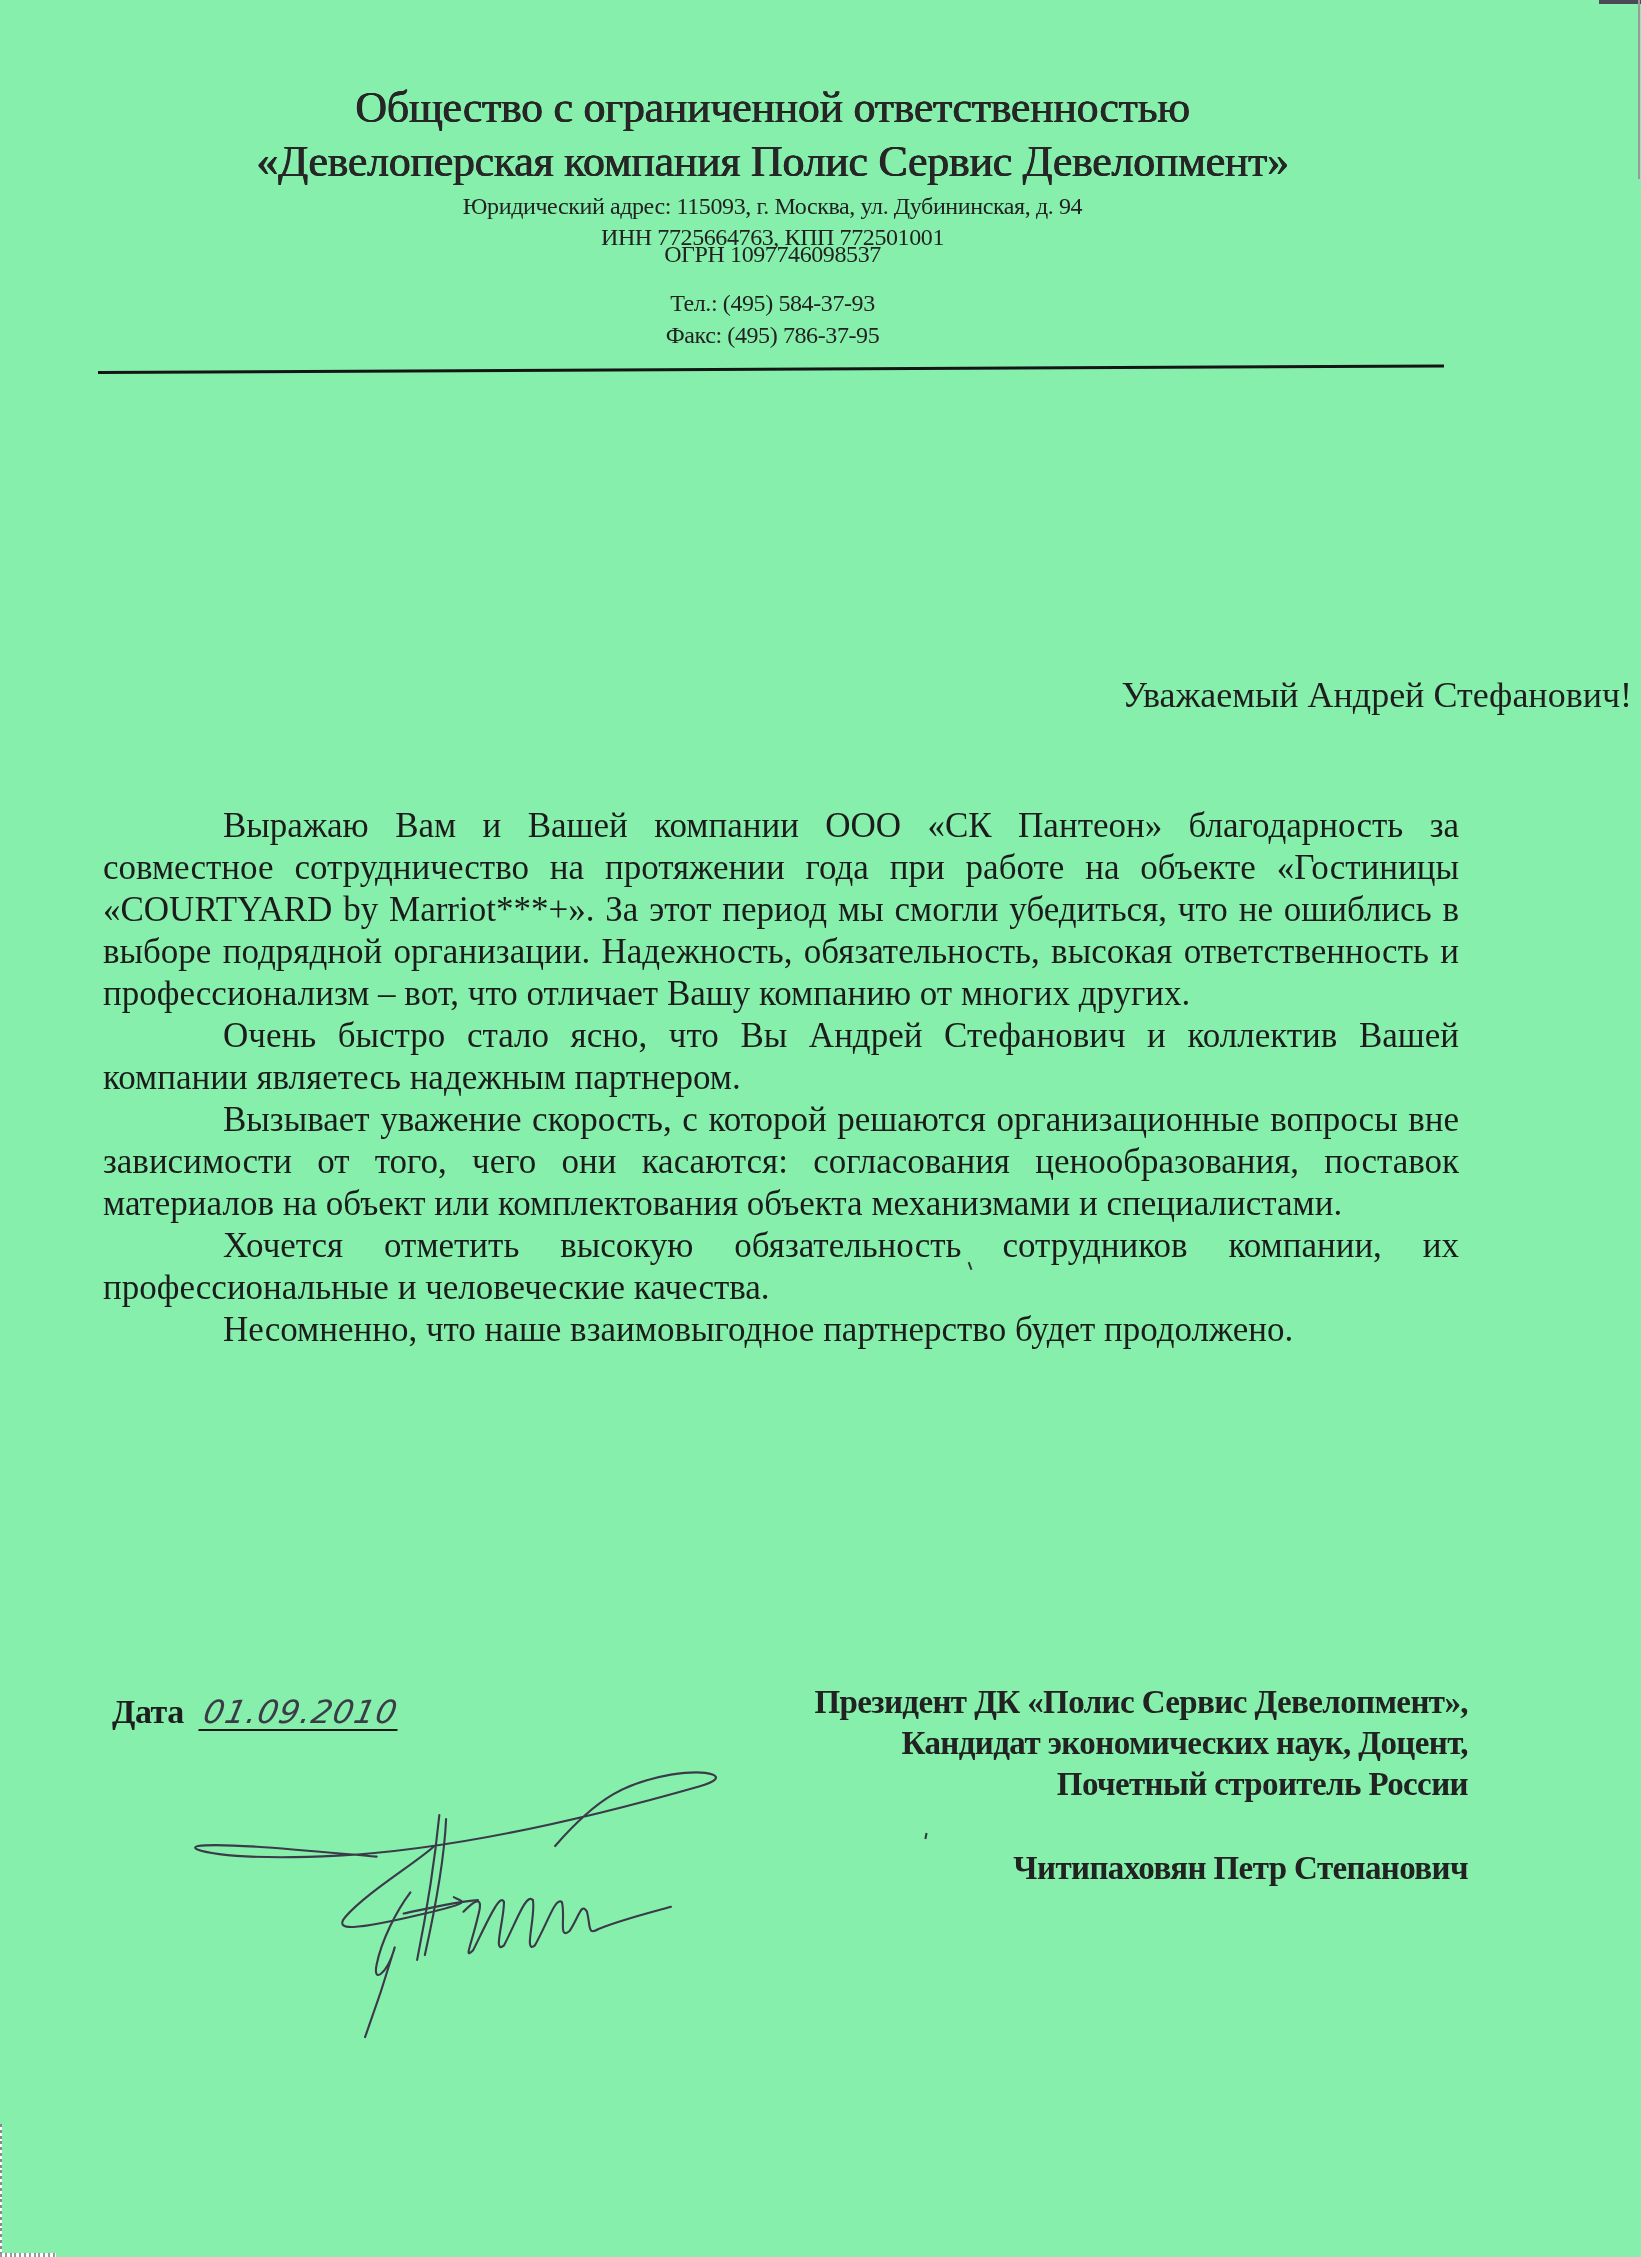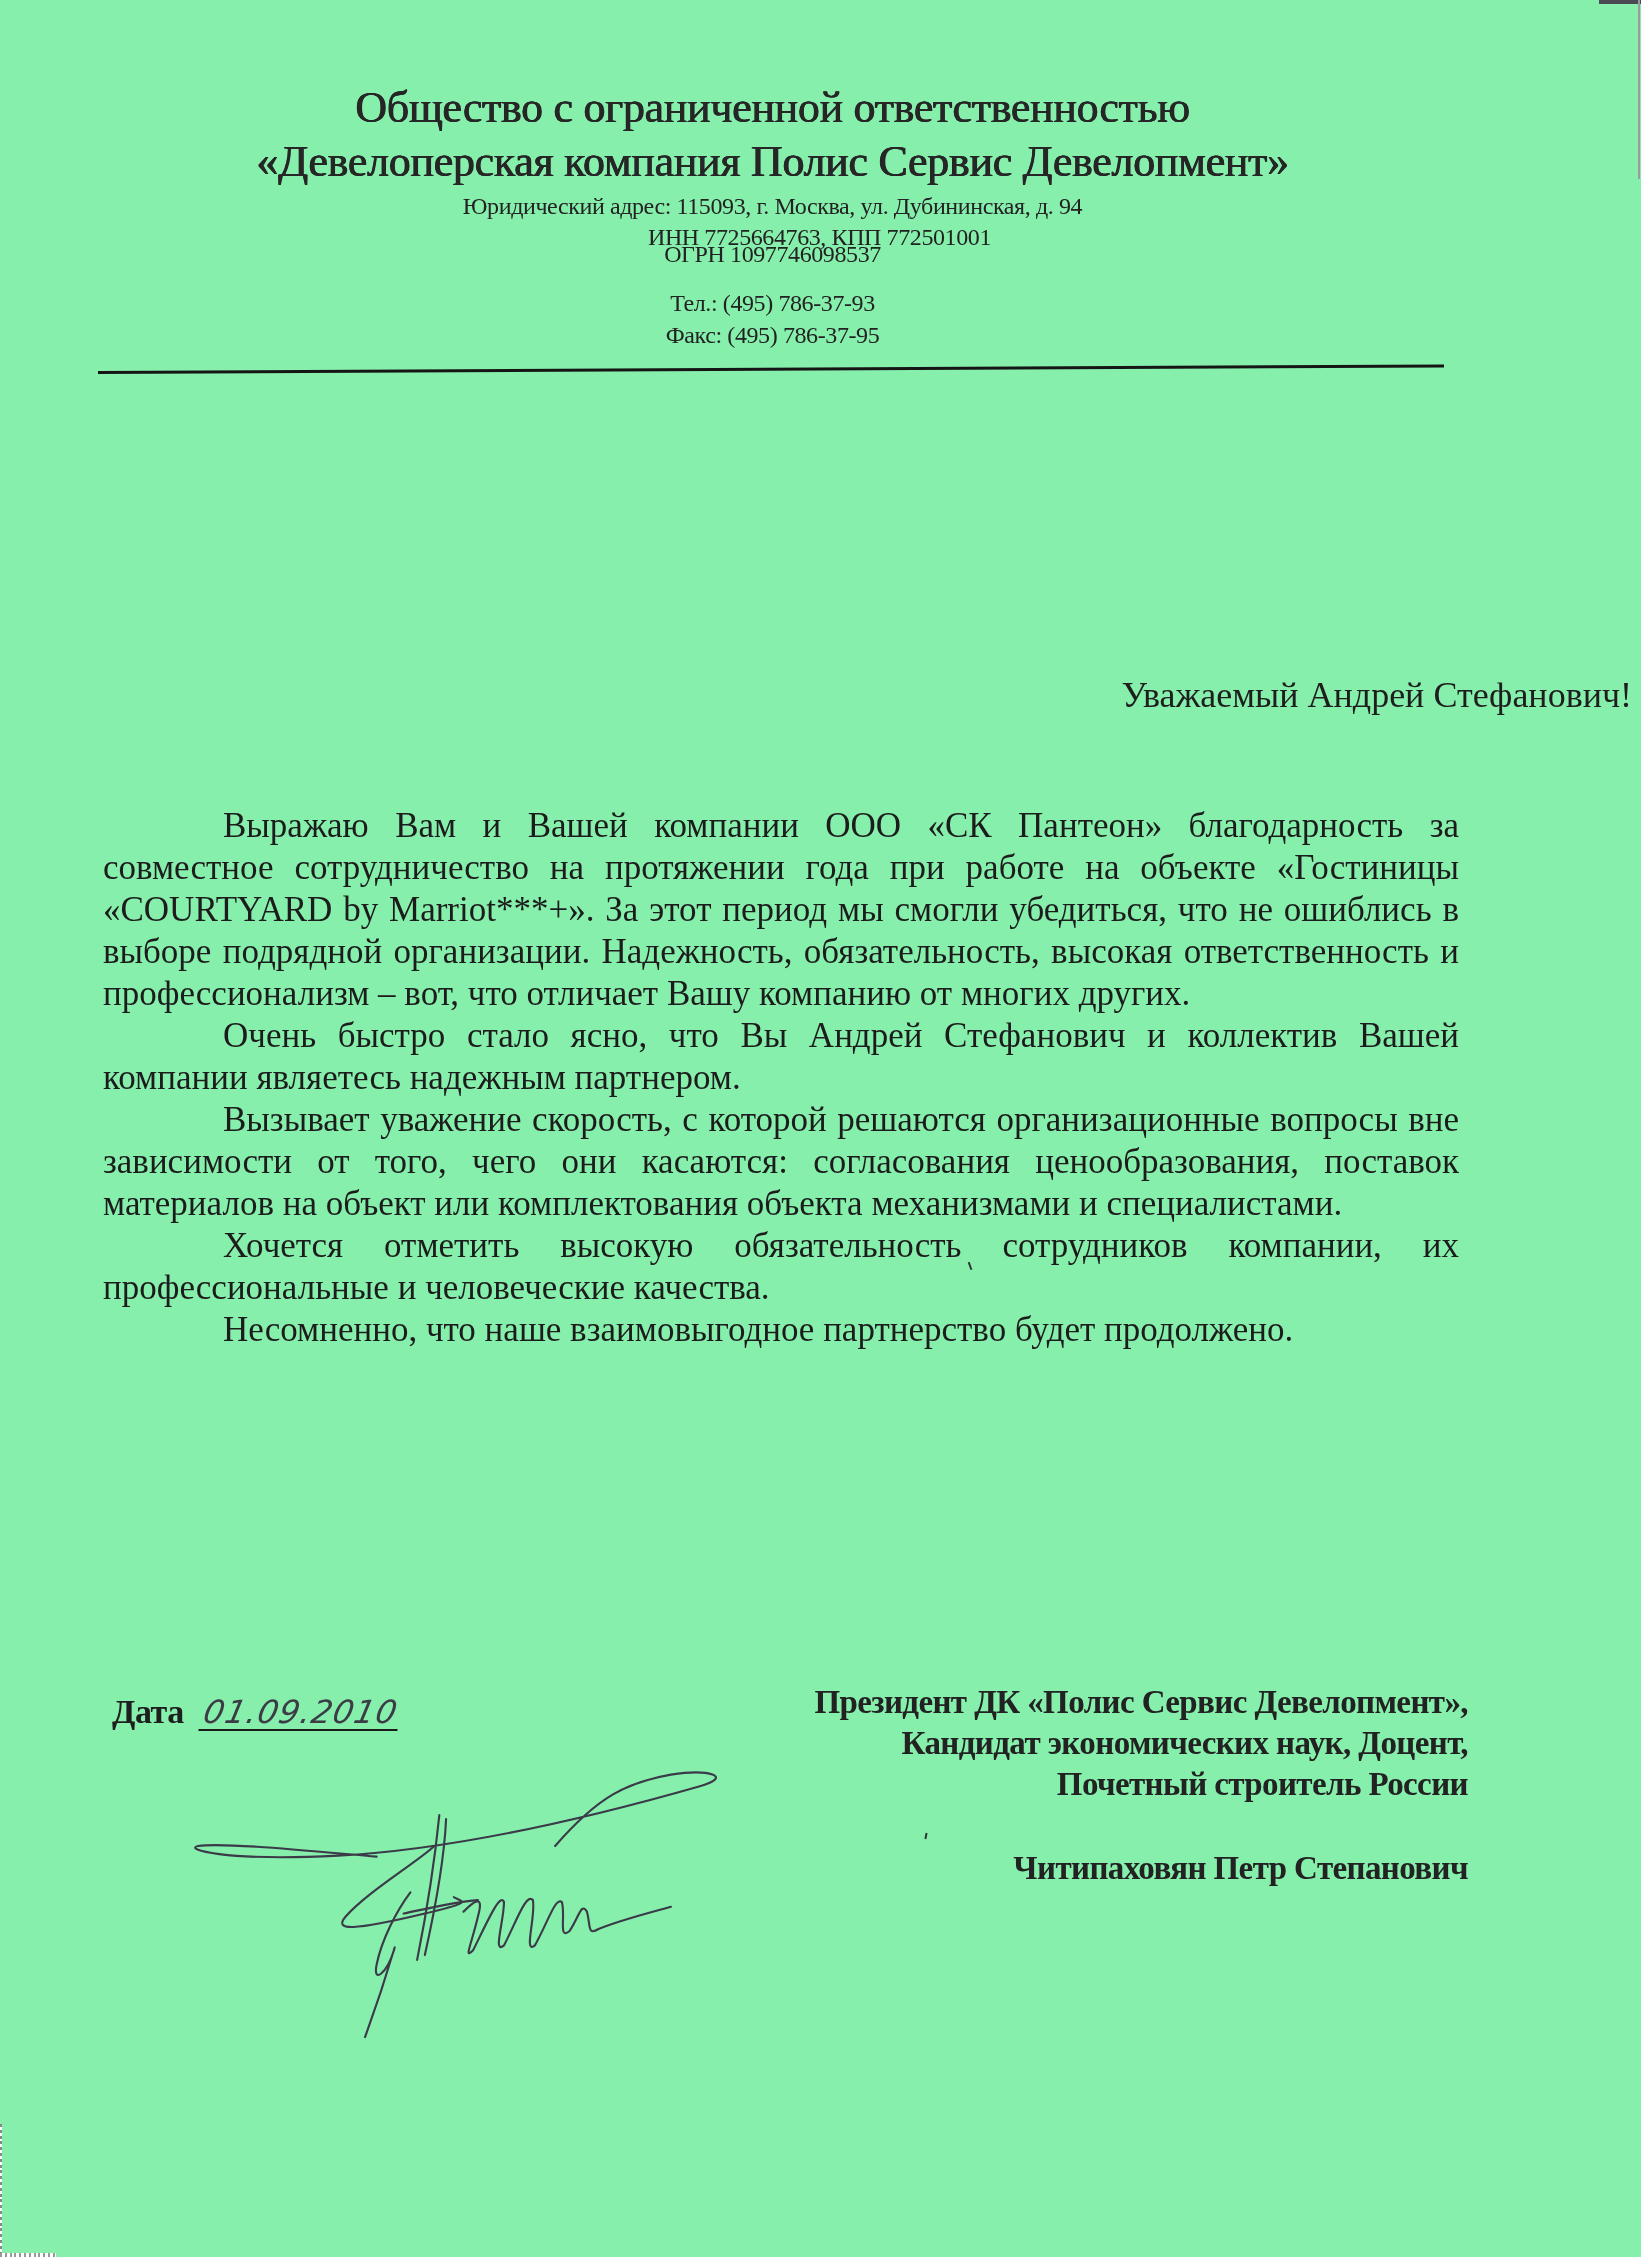--- a/index.html
+++ b/index.html
@@ -187,23 +187,23 @@
 
   <div class="scan-edge-top"></div>
   <div class="scan-edge-right"></div>
   <div class="scan-edge-left"></div>
   <div class="scan-edge-bottom"></div>
 
   <div>
     <div class="hdr-line hdr-title" style="top:81px;">Общество с ограниченной ответственностью</div>
     <div class="hdr-line hdr-title" style="top:135px;">«Девелоперская компания Полис Сервис Девелопмент»</div>
     <div class="hdr-line hdr-sub" style="top:190px;">Юридический адрес: 115093, г. Москва, ул. Дубининская, д. 94</div>
-    <div class="hdr-line hdr-sub" style="top:221px;margin-left:47px;">ИНН 7725664763, КПП 772501001</div>
+    <div class="hdr-line hdr-sub" style="top:221px;">ИНН 7725664763, КПП 772501001</div>
     <div class="hdr-line hdr-sub" style="top:238px;">ОГРН 1097746098537</div>
-    <div class="hdr-line hdr-sub" style="top:287px;">Тел.: (495) 786-37-93</div>
+    <div class="hdr-line hdr-sub" style="top:287px;">Тел.: (495) 584-37-93</div>
     <div class="hdr-line hdr-sub" style="top:319px;">Факс: (495) 786-37-95</div>
     <div class="divider"></div>
   </div>
 
   <div class="salutation">Уважаемый Андрей Стефанович!</div>
 
   <div class="body-text">
     <p>Выражаю Вам и Вашей компании ООО «СК Пантеон» благодарность за совместное сотрудничество на протяжении года при работе на объекте «Гостиницы «COURTYARD by Marriot***+». За этот период мы смогли убедиться, что не ошиблись в выборе подрядной организации. Надежность, обязательность, высокая ответственность и профессионализм – вот, что отличает Вашу компанию от многих других.</p>
     <p>Очень быстро стало ясно, что Вы Андрей Стефанович и коллектив Вашей компании являетесь надежным партнером.</p>
     <p>Вызывает уважение скорость, с которой решаются организационные вопросы вне зависимости от того, чего они касаются: согласования ценообразования, поставок материалов на объект или комплектования объекта механизмами и специалистами.</p>

